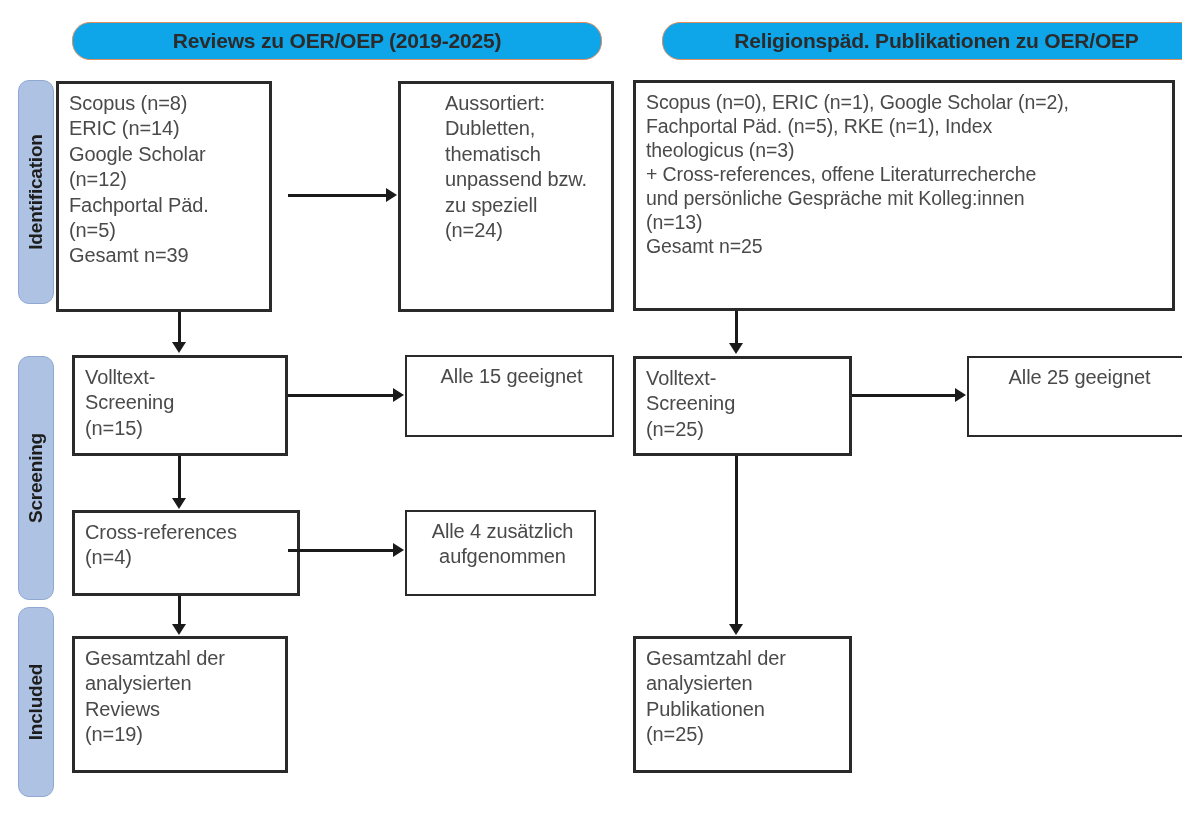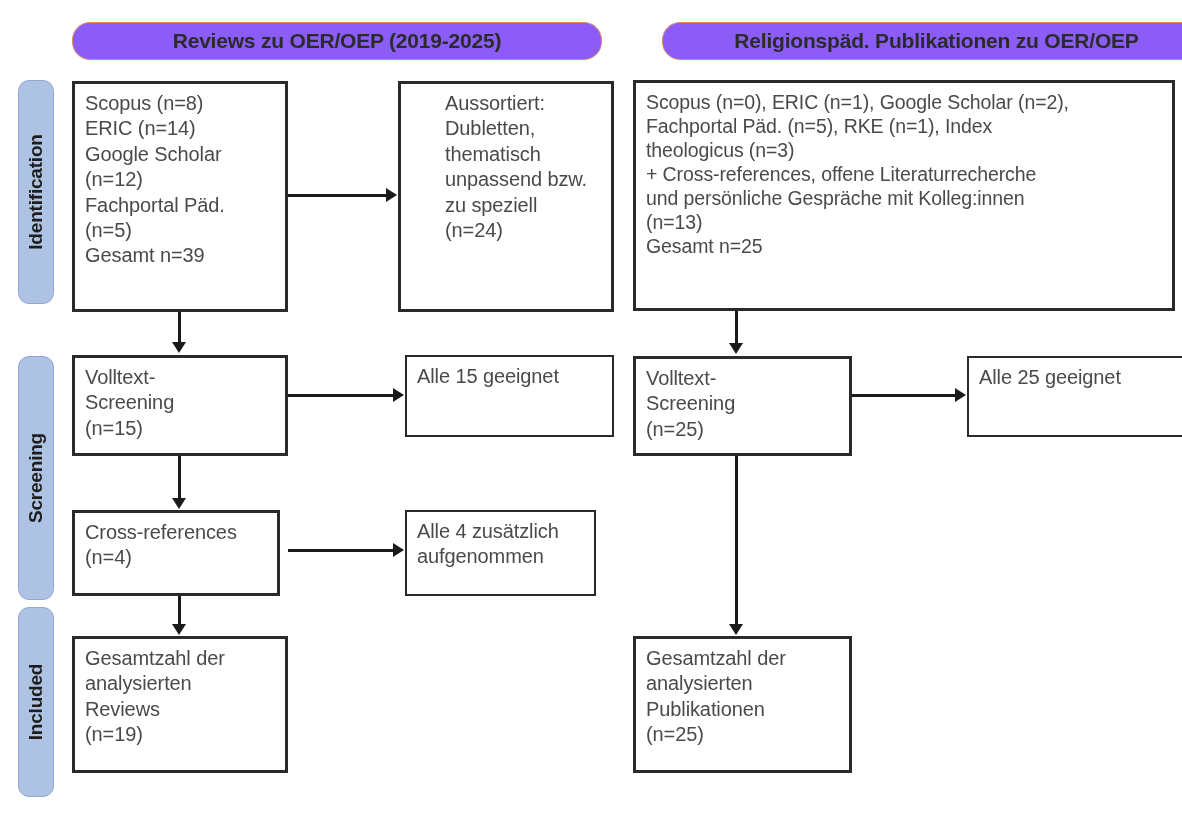--- a/index.html
+++ b/index.html
@@ -14,21 +14,21 @@
     position: relative;
     width: 1182px;
     height: 820px;
     background: #ffffff;
     overflow: hidden;
   }
 
   
   .col-header {
     position: absolute;
-    background: #8b5cf6;
+    background: #0ea5e9;
     border: 1px solid #E08E5E;
     border-radius: 18px;
     color: #2b2b2b;
     font-weight: bold;
     font-size: 21px;
     display: flex;
     align-items: center;
     justify-content: center;
     letter-spacing: -0.2px;
     white-space: nowrap;
@@ -60,21 +60,21 @@
     border: 3px solid #2a2a2a;
     box-sizing: border-box;
     padding: 7px 6px 5px 10px;
     font-size: 20px;
     line-height: 1.27;
     color: #4a4a4a;
     white-space: pre-line;
     overflow: hidden;
     letter-spacing: -0.1px;
   }
-  .box.thin { border-width: 2px; }
+  .box.thin { border-width: 2px; text-align: center; }
   .box.dense { font-size: 19.5px; line-height: 1.235; }
 
   
   .line-v {
     position: absolute;
     width: 3px;
     background: #1a1a1a;
   }
   .line-h {
     position: absolute;
@@ -110,42 +110,42 @@
   </div>
 
   <div class="stage-label" style="left:18px; top:356px; width:34px; height:242px;">
     <span>Screening</span>
   </div>
 
   <div class="stage-label" style="left:18px; top:607px; width:34px; height:188px;">
     <span>Included</span>
   </div>
 
-  <div class="box" style="left:72px; top:81px; width:216px; height:231px;">Scopus (n=8)
+  <div class="box" style="left:56px; top:81px; width:216px; height:231px;">Scopus (n=8)
 ERIC (n=14)
 Google Scholar
 (n=12)
 Fachportal Päd.
 (n=5)
 Gesamt n=39</div>
 
   <div class="box" style="left:398px; top:81px; width:216px; height:231px;padding-left:44px;">Aussortiert:
 Dubletten,
 thematisch
 unpassend bzw.
 zu speziell
 (n=24)</div>
 
   <div class="box" style="left:72px; top:355px; width:216px; height:101px;">Volltext-
 Screening
 (n=15)</div>
 
   <div class="box thin" style="left:405px; top:355px; width:209px; height:82px;">Alle 15 geeignet</div>
 
-  <div class="box" style="left:72px; top:510px; width:208px; height:86px;">Cross-references
+  <div class="box" style="left:72px; top:510px; width:228px; height:86px;">Cross-references
 (n=4)</div>
 
   <div class="box thin" style="left:405px; top:510px; width:191px; height:86px;">Alle 4 zusätzlich
 aufgenommen</div>
 
   <div class="box" style="left:72px; top:636px; width:216px; height:137px;">Gesamtzahl der
 analysierten
 Reviews
 (n=19)</div>
 

